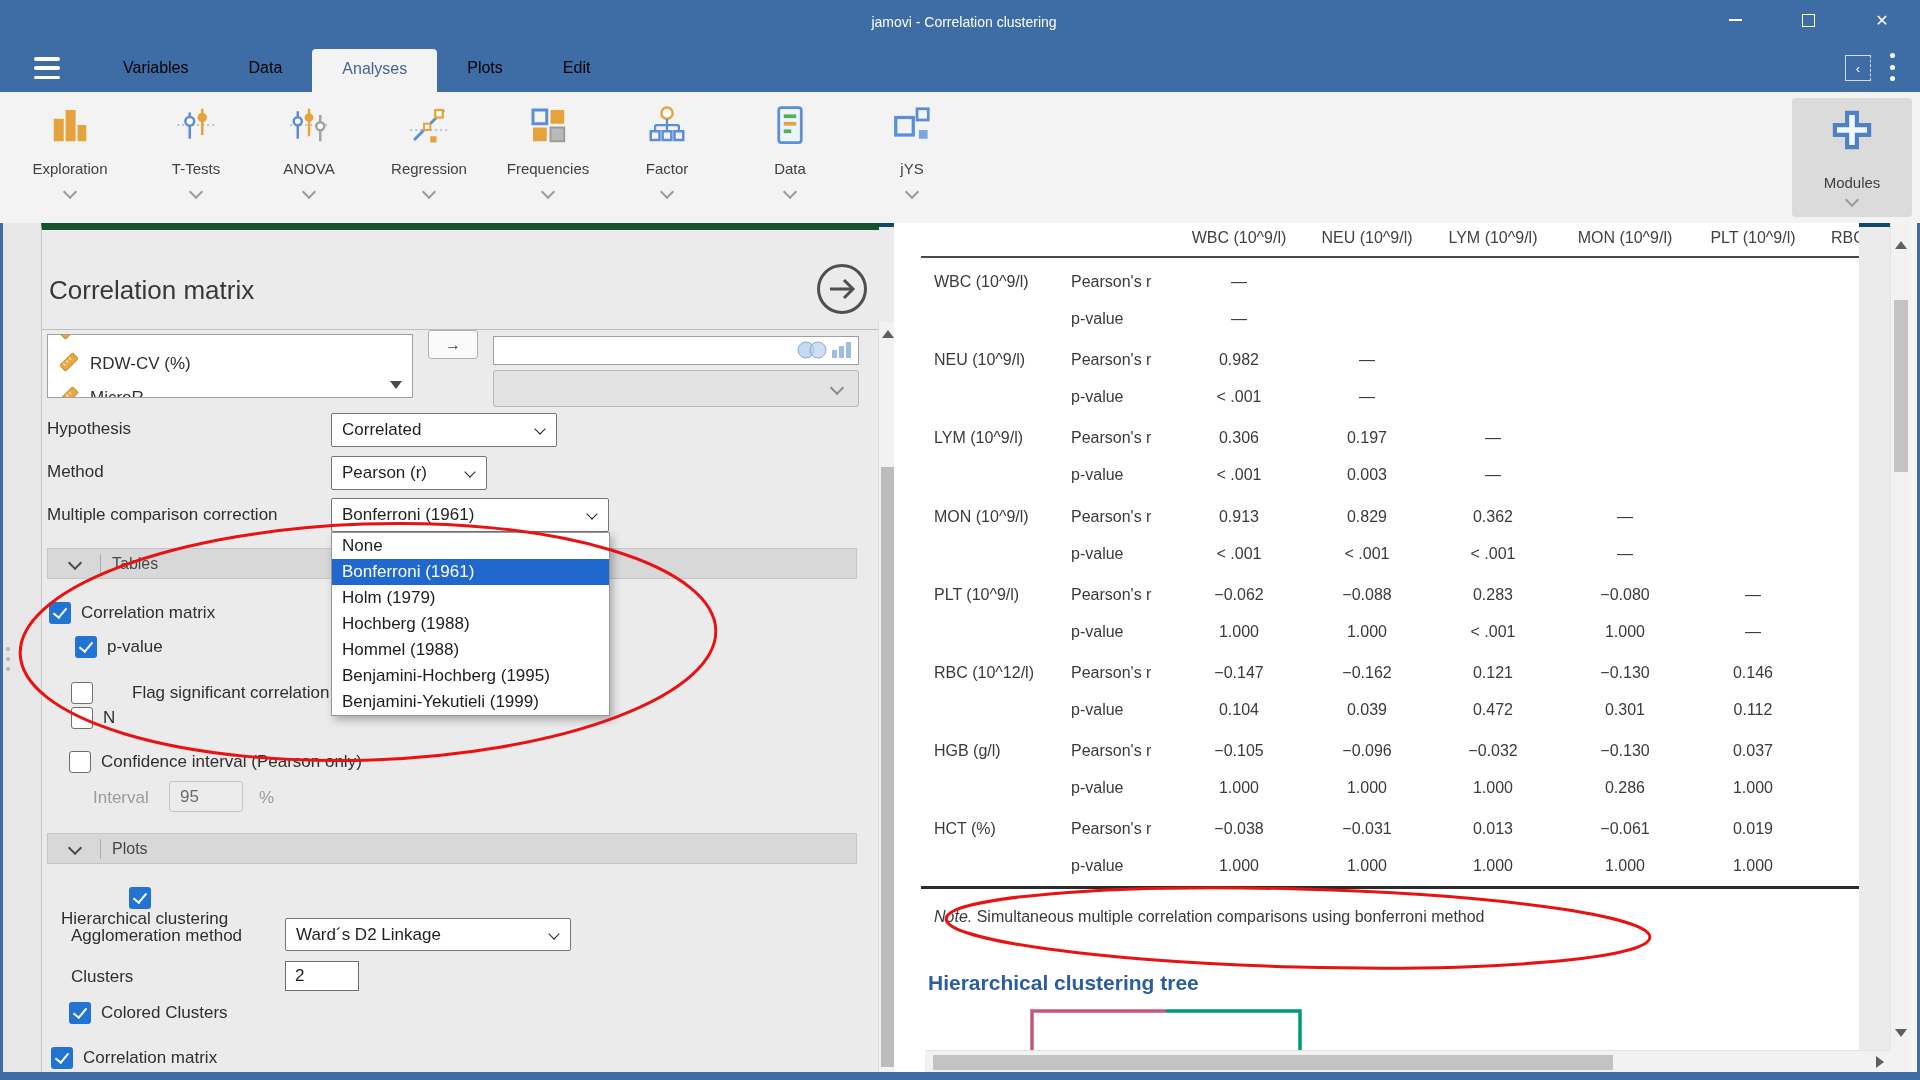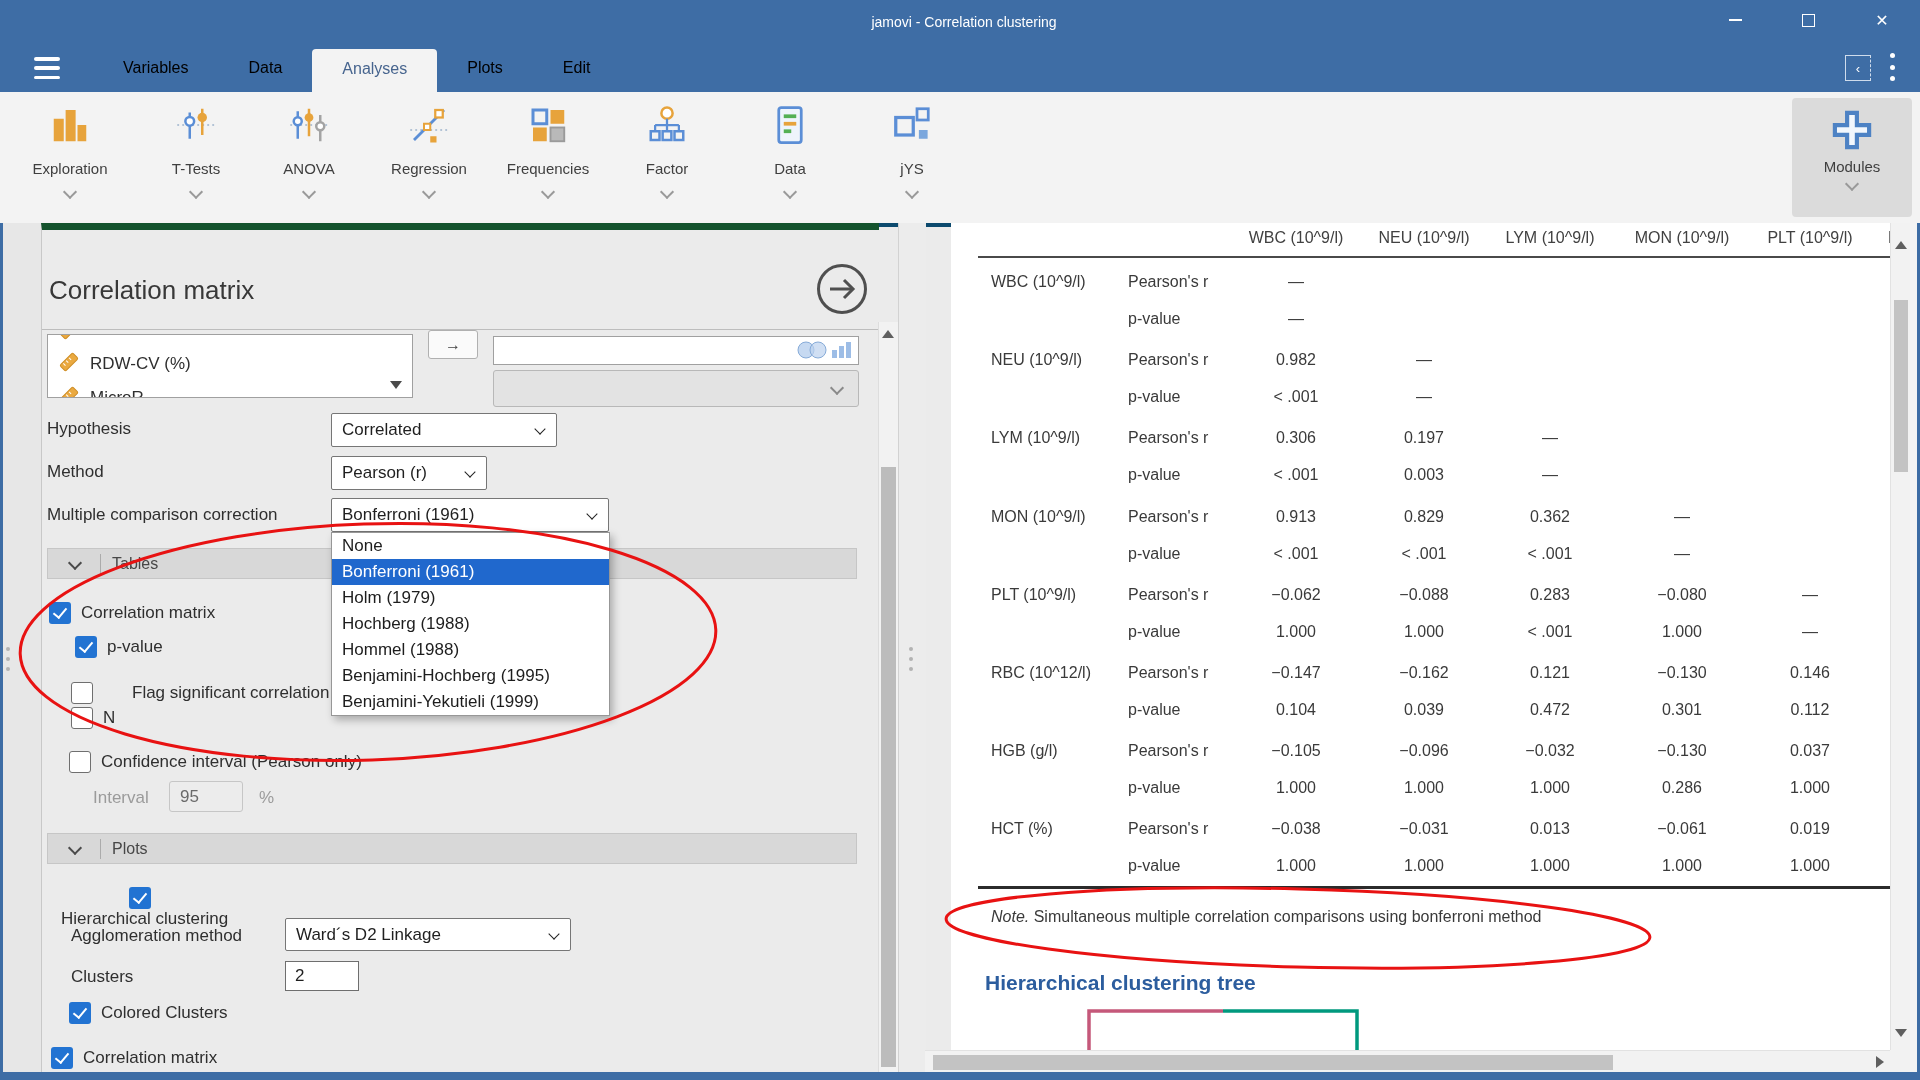--- a/index.html
+++ b/index.html
@@ -25,21 +25,21 @@
   .kebab{position:absolute;left:1884px;top:9px;width:16px;height:28px;display:flex;flex-direction:column;justify-content:space-between;align-items:center;}
   .kebab i{width:5px;height:5px;border-radius:50%;background:#fff;display:block;}
   
   .ribbon{position:absolute;left:0;top:92px;width:1920px;height:131px;background:#f3f3f3;border-bottom:4px solid #0c4a6e;}
   .ribbon-item{position:absolute;top:4px;width:110px;height:122px;text-align:center;cursor:pointer;}
   .ribbon-item .ric{height:52px;margin-top:6px;}
   .ribbon-item .rlabel{font-size:15px;color:#3f3f3f;margin-top:6px;}
   .chev{display:inline-block;width:8px;height:8px;border-right:2px solid #999;border-bottom:2px solid #999;transform:rotate(45deg);}
   .ribbon-item .chev{margin-top:10px;}
   .modules{position:absolute;left:1792px;top:6px;width:120px;height:119px;background:#dbdbdb;border-radius:4px;text-align:center;cursor:pointer;}
-  .modules .rlabel{font-size:15px;color:#3f3f3f;margin-top:2px;}
+  .modules .rlabel{font-size:15px;color:#3f3f3f;margin-top:18px;}
   
   .gutter-left{position:absolute;left:0;top:223px;width:41px;height:849px;background:#e7e7e7;}
   .dots{position:absolute;width:4px;height:24px;display:flex;flex-direction:column;justify-content:space-between;}
   .dots i{width:4px;height:4px;border-radius:50%;background:#b3b3b3;display:block;}
   .optpanel{position:absolute;left:41px;top:223px;width:837px;height:849px;background:#ebebeb;border-left:1px solid #c8c8c8;border-top:7px solid #14532d;}
   
   .ph-title{position:absolute;left:7px;top:45px;font-size:26px;color:#383838;}
   .ph-sep{position:absolute;left:0;top:99px;width:837px;height:1px;background:#bdbdbd;}
   .gobtn{position:absolute;left:775px;top:34px;width:50px;height:50px;border:3px solid #4f4f4f;border-radius:50%;box-sizing:border-box;cursor:pointer;}
   
@@ -77,21 +77,21 @@
   .cbl{margin-left:10px;font-size:17px;color:#2f2f2f;white-space:nowrap;}
   .numbox{position:absolute;box-sizing:border-box;font-size:17px;}
   
   .pscroll{position:absolute;left:878px;top:322px;width:20px;height:750px;background:#f2f2f2;border-left:1px solid #ddd;}
   .tri-up{width:0;height:0;border-left:6px solid transparent;border-right:6px solid transparent;border-bottom:8px solid #5f5f5f;}
   .tri-down{width:0;height:0;border-left:6px solid transparent;border-right:6px solid transparent;border-top:8px solid #5f5f5f;}
   .tri-right{width:0;height:0;border-top:6px solid transparent;border-bottom:6px solid transparent;border-left:8px solid #5f5f5f;}
   .pthumb{position:absolute;left:2px;width:15px;background:#bcbcbc;}
   .splitter{position:absolute;left:898px;top:223px;width:27px;height:849px;background:#ececec;border-left:1px solid #d2d2d2;}
   
-  .results{position:absolute;left:951px;top:223px;width:965px;height:849px;background:#fff;overflow:hidden;}
+  .results{position:absolute;left:894px;top:223px;width:965px;height:849px;background:#fff;overflow:hidden;}
   .rt-colhead{position:absolute;width:130px;text-align:center;font-size:16px;color:#414141;white-space:nowrap;}
   .rt-cell{position:absolute;width:130px;text-align:center;font-size:16px;color:#3a3a3a;white-space:nowrap;}
   .rt-rowlab{position:absolute;font-size:16px;color:#3a3a3a;white-space:nowrap;}
   .rt-stat{position:absolute;font-size:16px;color:#3a3a3a;white-space:nowrap;}
   .rt-line{position:absolute;background:#4a4a4a;}
   .note{position:absolute;left:40px;top:685px;font-size:16px;color:#3a3a3a;}
   .note .np{font-style:italic;}
   .tree-head{position:absolute;left:34px;top:748px;font-size:21px;font-weight:bold;color:#2c5d9e;}
   
   .hscroll{position:absolute;left:925px;top:1050px;width:965px;height:22px;background:#f2f2f2;border-top:1px solid #e2e2e2;}

